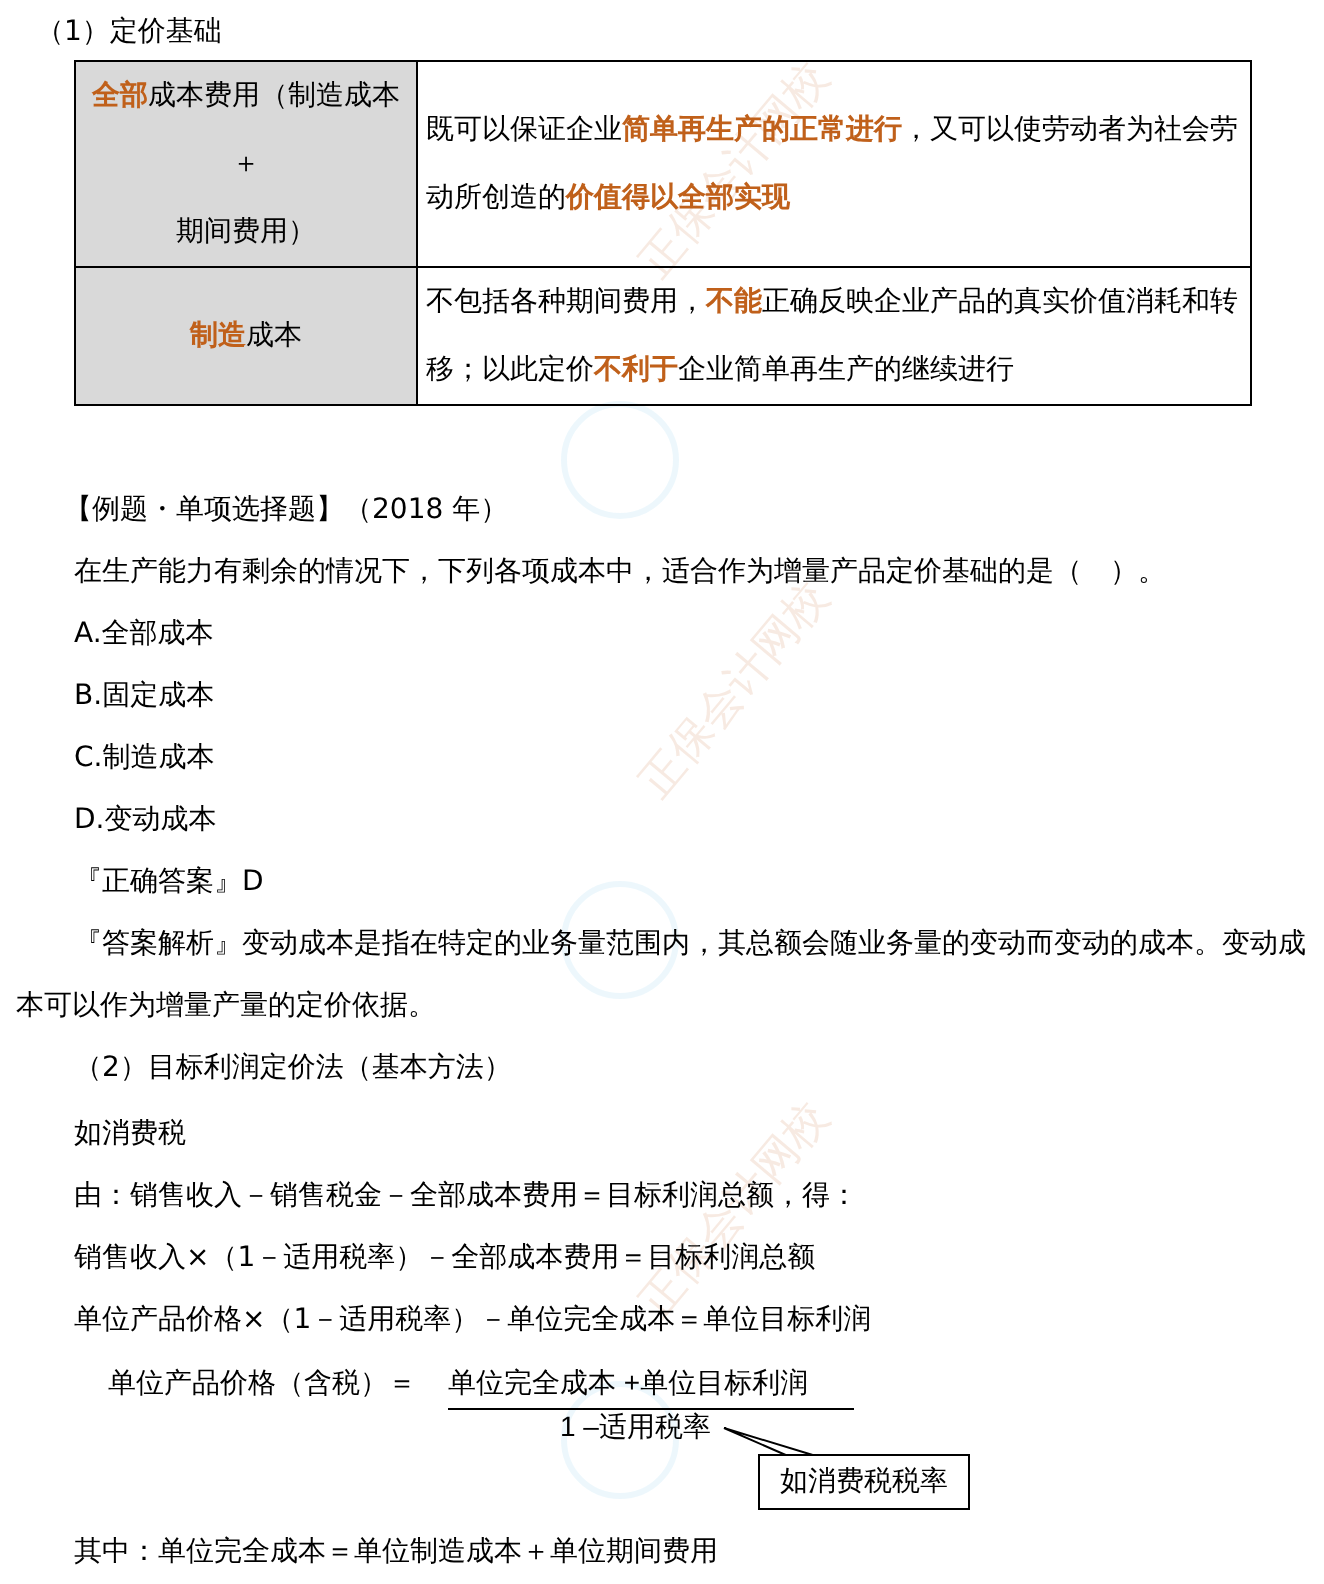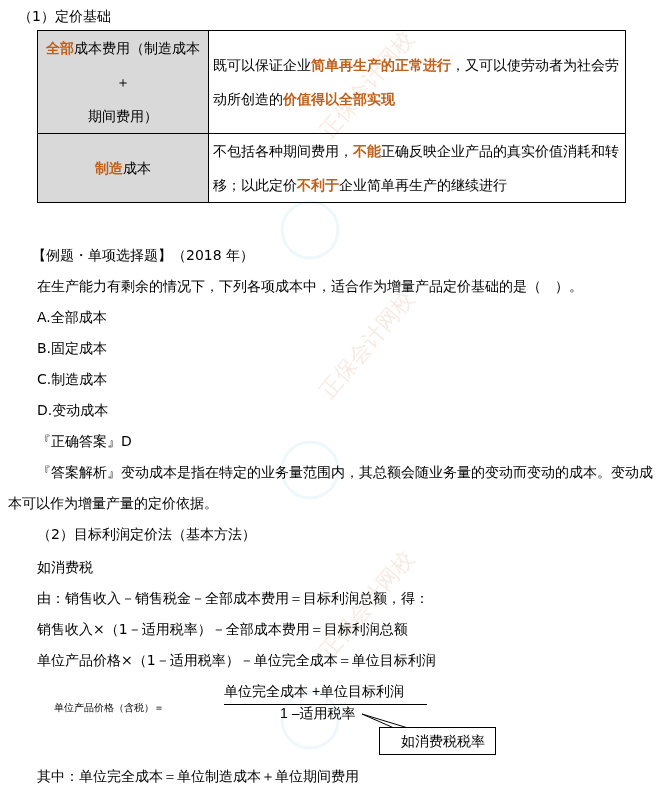--- a/index.html
+++ b/index.html
@@ -52,22 +52,22 @@
     .formula {
       position: absolute;
       left: 54px;
       top: 680px;
       height: 50px;
       width: 380px;
     }
     .formula .lhs {
       position: absolute;
       left: 0;
-      top: 21px;
-      font-size: 10px;
+      top: 3px;
+      font-size: 14px;
       white-space: nowrap;
     }
     .formula .num {
       position: absolute;
       left: 170px;
       top: 3px;
       font-size: 14px;
       white-space: nowrap;
       font-family: "Liberation Sans", sans-serif;
     }
@@ -92,21 +92,20 @@
       left: 379px;
       top: 727px;
       width: 104px;
       height: 26px;
       border: 1px solid #000000;
       background: #ffffff;
       font-size: 14px;
       line-height: 26px;
       text-align: center;
       white-space: nowrap;
-      padding-left: 11px;
     }
     .callout-tail {
       position: absolute;
       left: 360px;
       top: 712px;
       width: 60px;
       height: 18px;
       overflow: visible;
     }
     .watermark {

